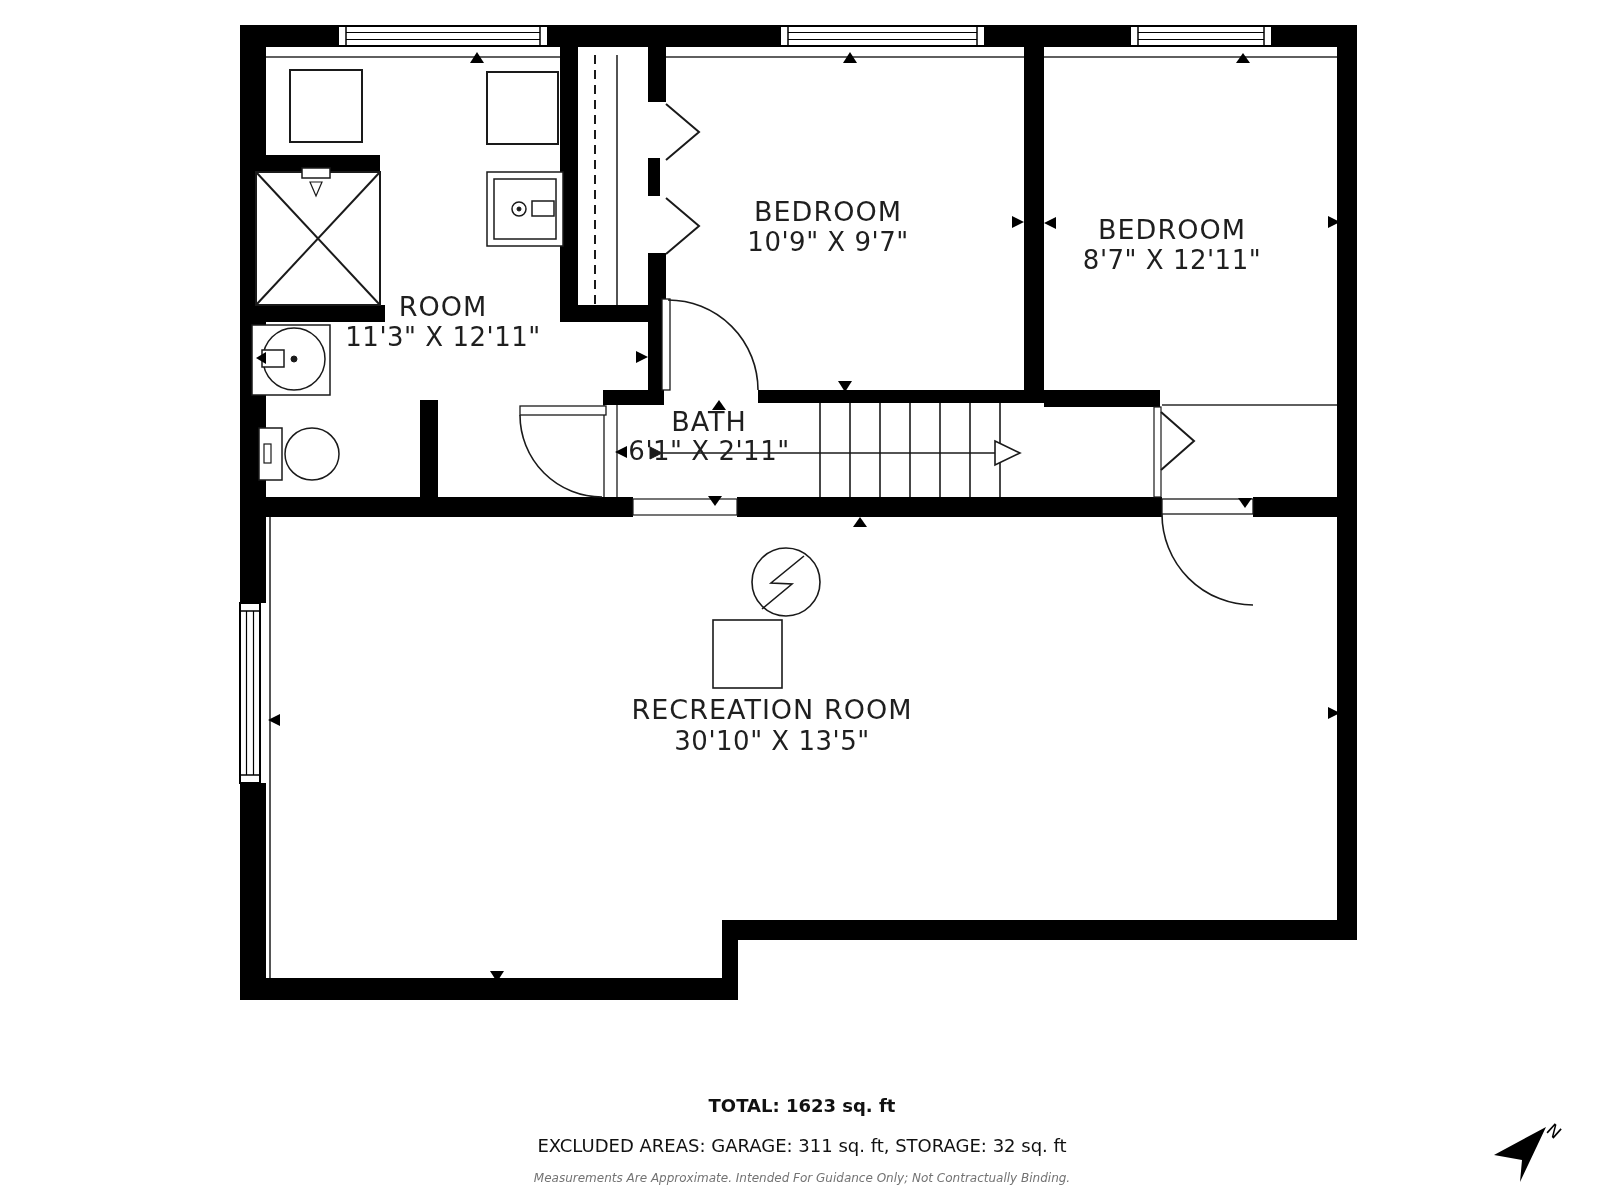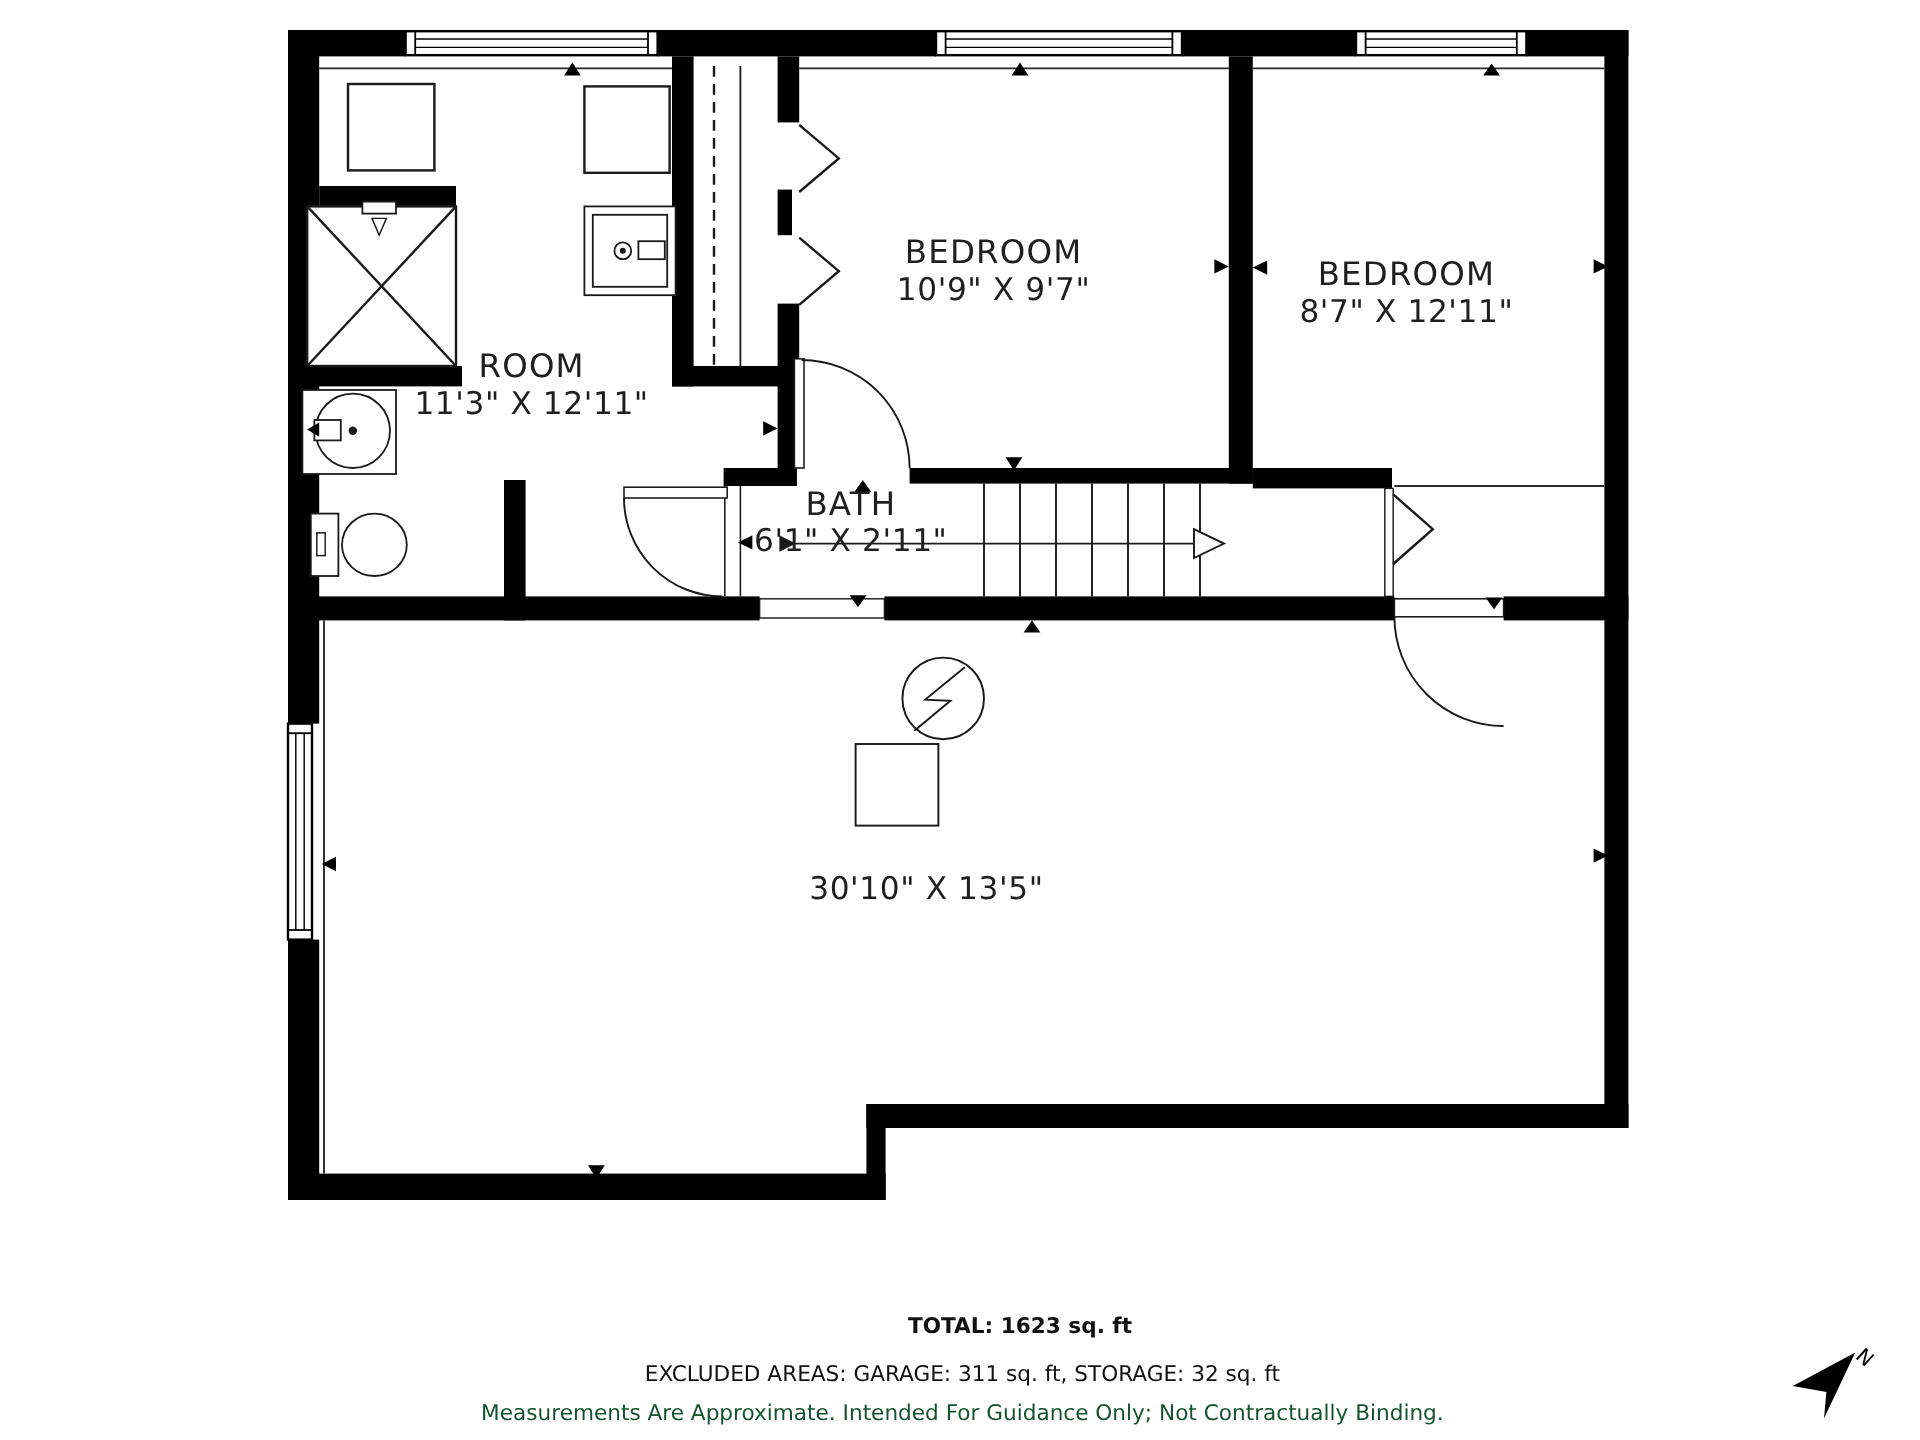--- a/index.html
+++ b/index.html
@@ -15,22 +15,22 @@
     text-align:center;
   }
   .room-dims{
     position:absolute;transform:translate(-50%,-50%);
     font-size:26px;letter-spacing:0.5px;color:#1f1f1f;white-space:nowrap;
   }
   .footer-line{
     position:absolute;transform:translate(-50%,-50%);
     font-size:18px;color:#111;white-space:nowrap;
   }
-  .footer-total{font-weight:bold;margin-left:48px;}
-  .footer-disclaimer{font-size:18px;color:#14532d;}
+  .footer-total{font-weight:bold;}
+  .footer-disclaimer{font-size:12px;color:#737373;font-style:italic;}
 </style>
 </head>
 <body>
 
 <div class="canvas">
 
 <svg width="1600" height="1200" viewBox="0 0 1600 1200">
 
   <g fill="#000000" stroke="none">
 
@@ -223,19 +223,20 @@
 
   <div class="room-label" style="left:828px;top:211px">BEDROOM</div>
   <div class="room-dims" style="left:828px;top:242px">10'9" X 9'7"</div>
 
   <div class="room-label" style="left:1172px;top:229px">BEDROOM</div>
   <div class="room-dims" style="left:1172px;top:260px">8'7" X 12'11"</div>
 
   <div class="room-label" style="left:709px;top:421px">BATH</div>
   <div class="room-dims" style="left:709px;top:451px">6'1" X 2'11"</div>
 
+  <div class="room-label" style="left:772px;top:709px">RECREATION ROOM</div>
   <div class="room-dims" style="left:772px;top:741px">30'10" X 13'5"</div>
 
   <div class="footer-line footer-total" style="left:802px;top:1105px">TOTAL: 1623 sq. ft</div>
   <div class="footer-line" style="left:802px;top:1145px">EXCLUDED AREAS: GARAGE: 311 sq. ft, STORAGE: 32 sq. ft</div>
   <div class="footer-line footer-disclaimer" style="left:802px;top:1178px">Measurements Are Approximate. Intended For Guidance Only; Not Contractually Binding.</div>
 
 </div>
 
 </body></html>

